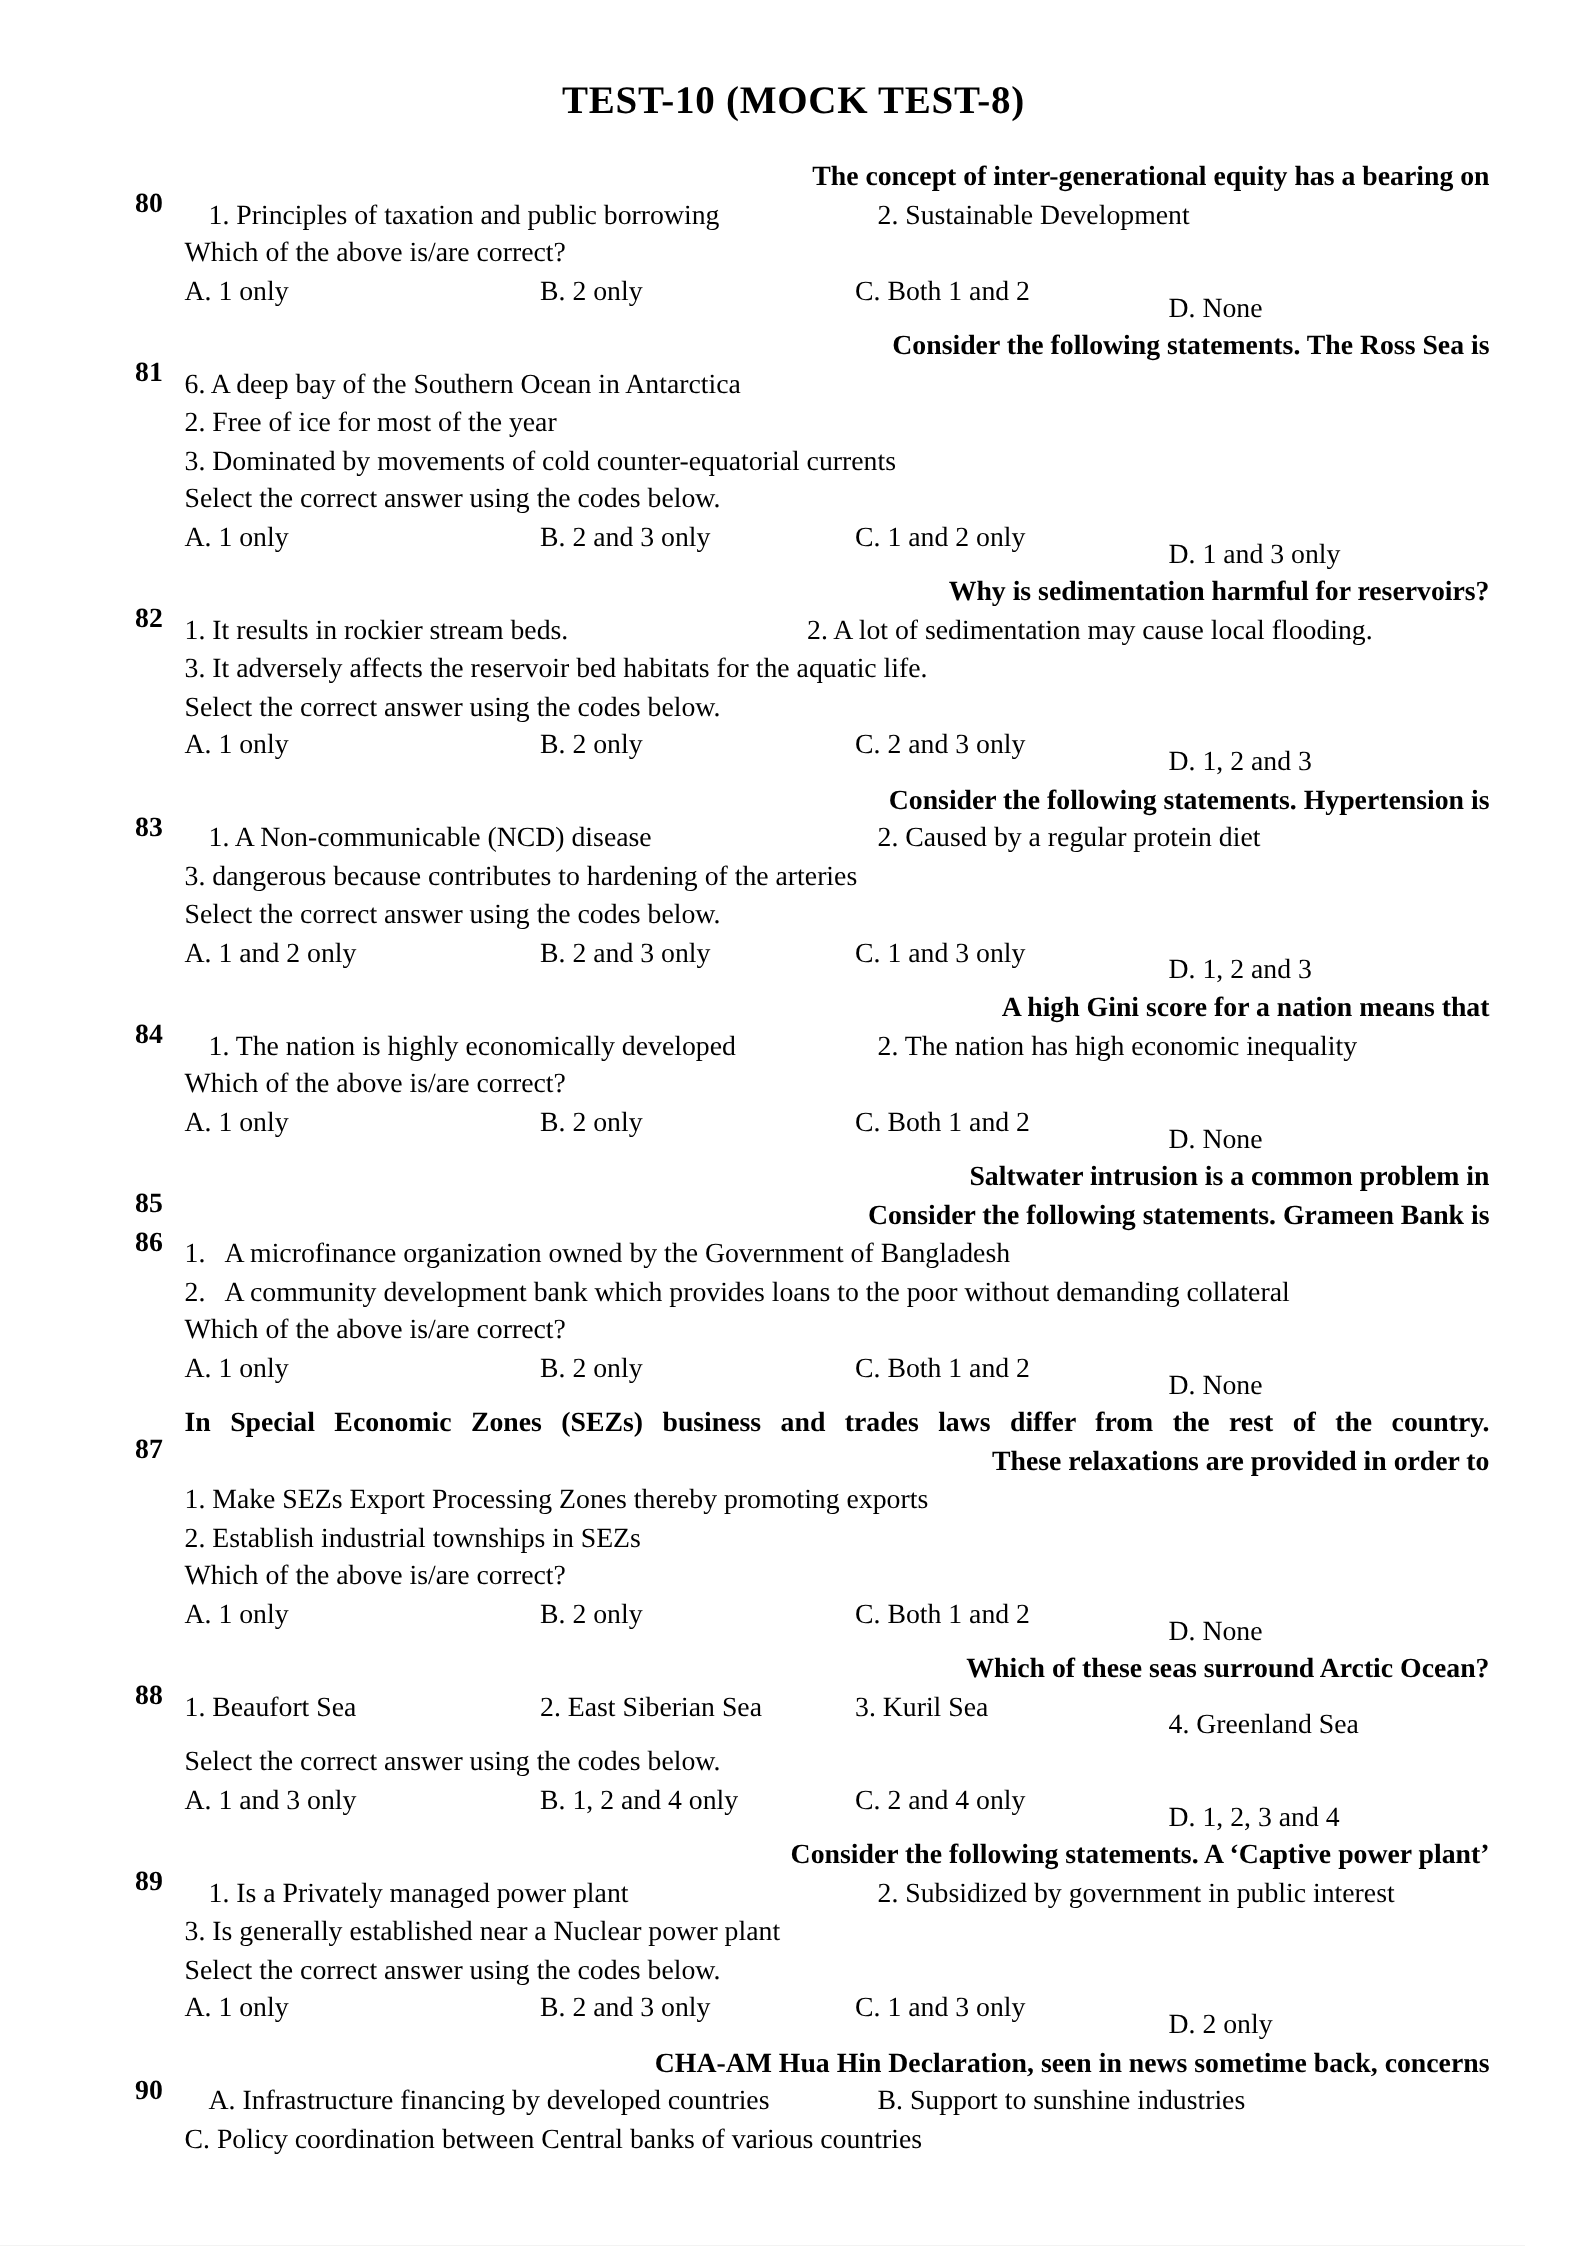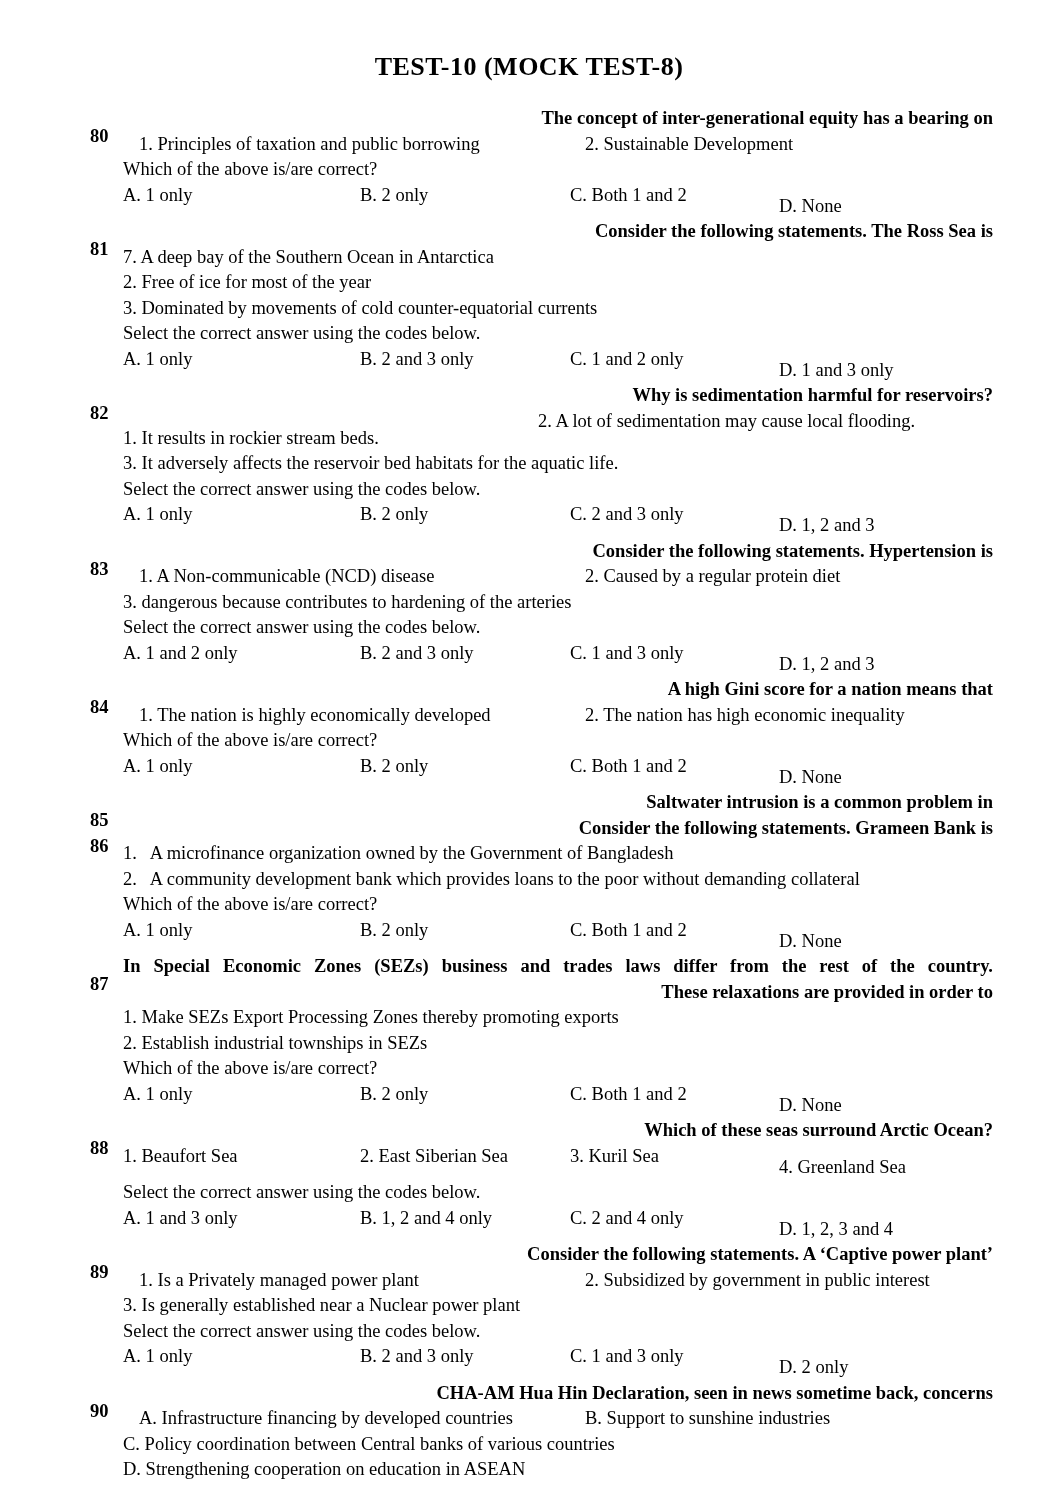--- a/index.html
+++ b/index.html
@@ -15,21 +15,21 @@
     margin:0 -65px 24px -123px;letter-spacing:0.5px;
   }
   .q{position:relative;}
   .qnum{position:absolute;left:-33px;top:18px;font-weight:700;}
   .qhead{font-weight:700;text-align:right;}
   .qhead.stretch{text-align:justify;text-align-last:justify;}
   .row{display:flex;}
   .cell{flex-shrink:0;white-space:pre-wrap;}
   .full .cell{width:100%;}
   .cols2 .cell:first-child{width:446px;margin-left:16px;}
-  .cols2-narrow .cell:first-child{width:415px;margin-top:17px;}
+  .cols2-narrow .cell:first-child{width:415px;}
   .cols4 .cell:nth-child(1){width:237px;}
   .cols4 .cell:nth-child(2){width:210px;}
   .cols4 .cell:nth-child(3){width:209px;}
   .cols4 .cell:nth-child(4){flex:1;margin-top:11px;}
 </style>
 </head>
 <body>
 
 <div class="page">
   <div class="title">TEST-10 (MOCK TEST-8)</div>
@@ -48,21 +48,21 @@
           <span class="cell">A. 1 only</span>
           <span class="cell">B. 2 only</span>
           <span class="cell">C. Both 1 and 2</span>
           <span class="cell">D. None</span>
         </div>
       </div>
       <div class="q">
         <span class="qnum">81</span>
         <div class="qhead">Consider the following statements. The Ross Sea is</div>
         <div class="row full">
-          <span class="cell">7. A deep bay of the Southern Ocean in Antarctica</span>
+          <span class="cell">6. A deep bay of the Southern Ocean in Antarctica</span>
         </div>
         <div class="row full">
           <span class="cell">2. Free of ice for most of the year</span>
         </div>
         <div class="row full">
           <span class="cell">3. Dominated by movements of cold counter-equatorial currents</span>
         </div>
         <div class="row full">
           <span class="cell">Select the correct answer using the codes below.</span>
         </div>
@@ -215,18 +215,15 @@
       <div class="q">
         <span class="qnum">90</span>
         <div class="qhead">CHA-AM Hua Hin Declaration, seen in news sometime back, concerns</div>
         <div class="row cols2">
           <span class="cell">A. Infrastructure financing by developed countries</span>
           <span class="cell">B. Support to sunshine industries</span>
         </div>
         <div class="row full">
           <span class="cell">C. Policy coordination between Central banks of various countries</span>
         </div>
-        <div class="row full">
-          <span class="cell">D. Strengthening cooperation on education in ASEAN</span>
-        </div>
       </div>
     </div>
 </div>
 
 </body></html>

